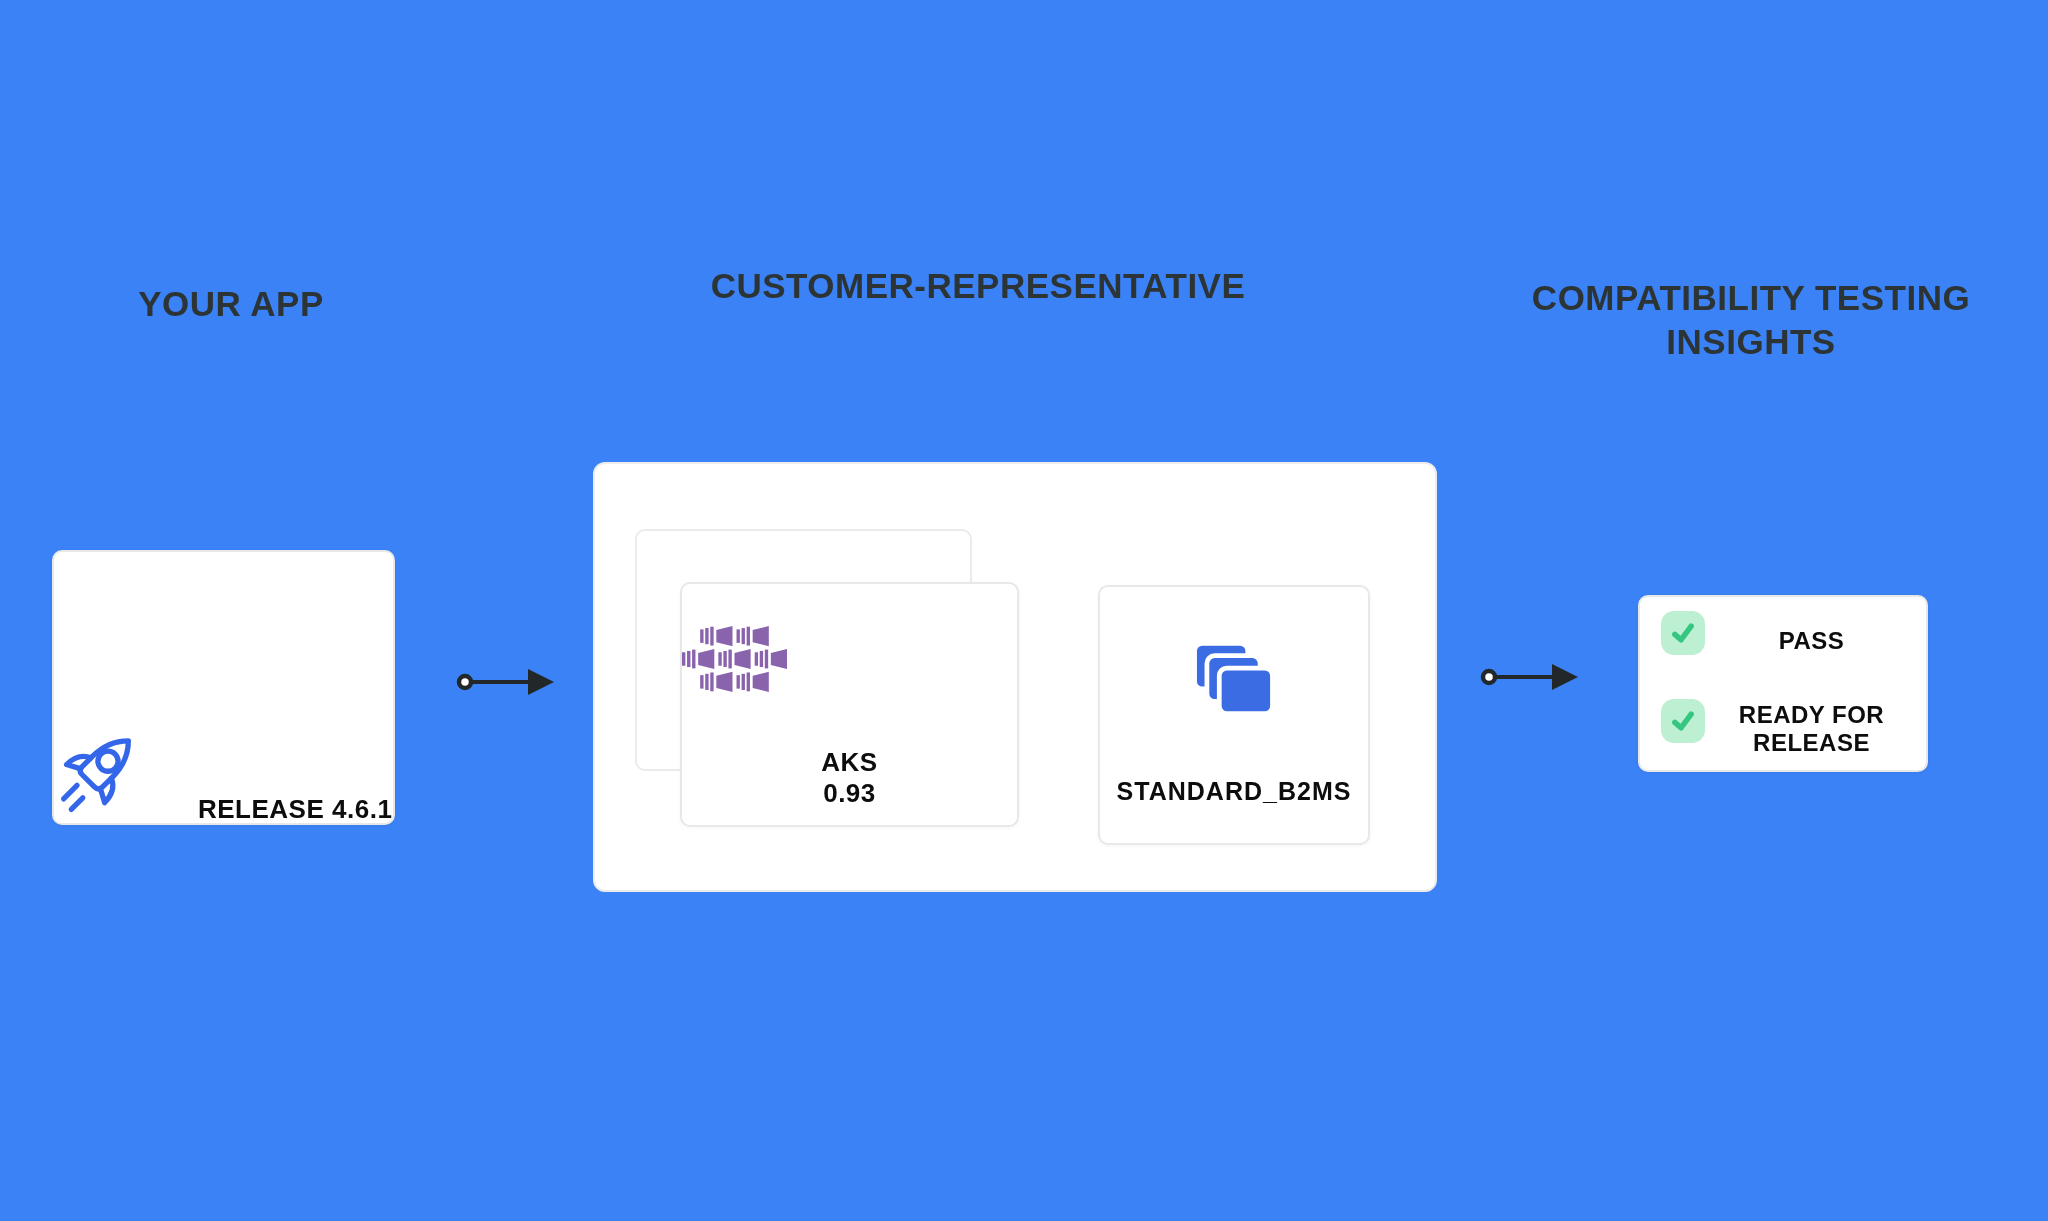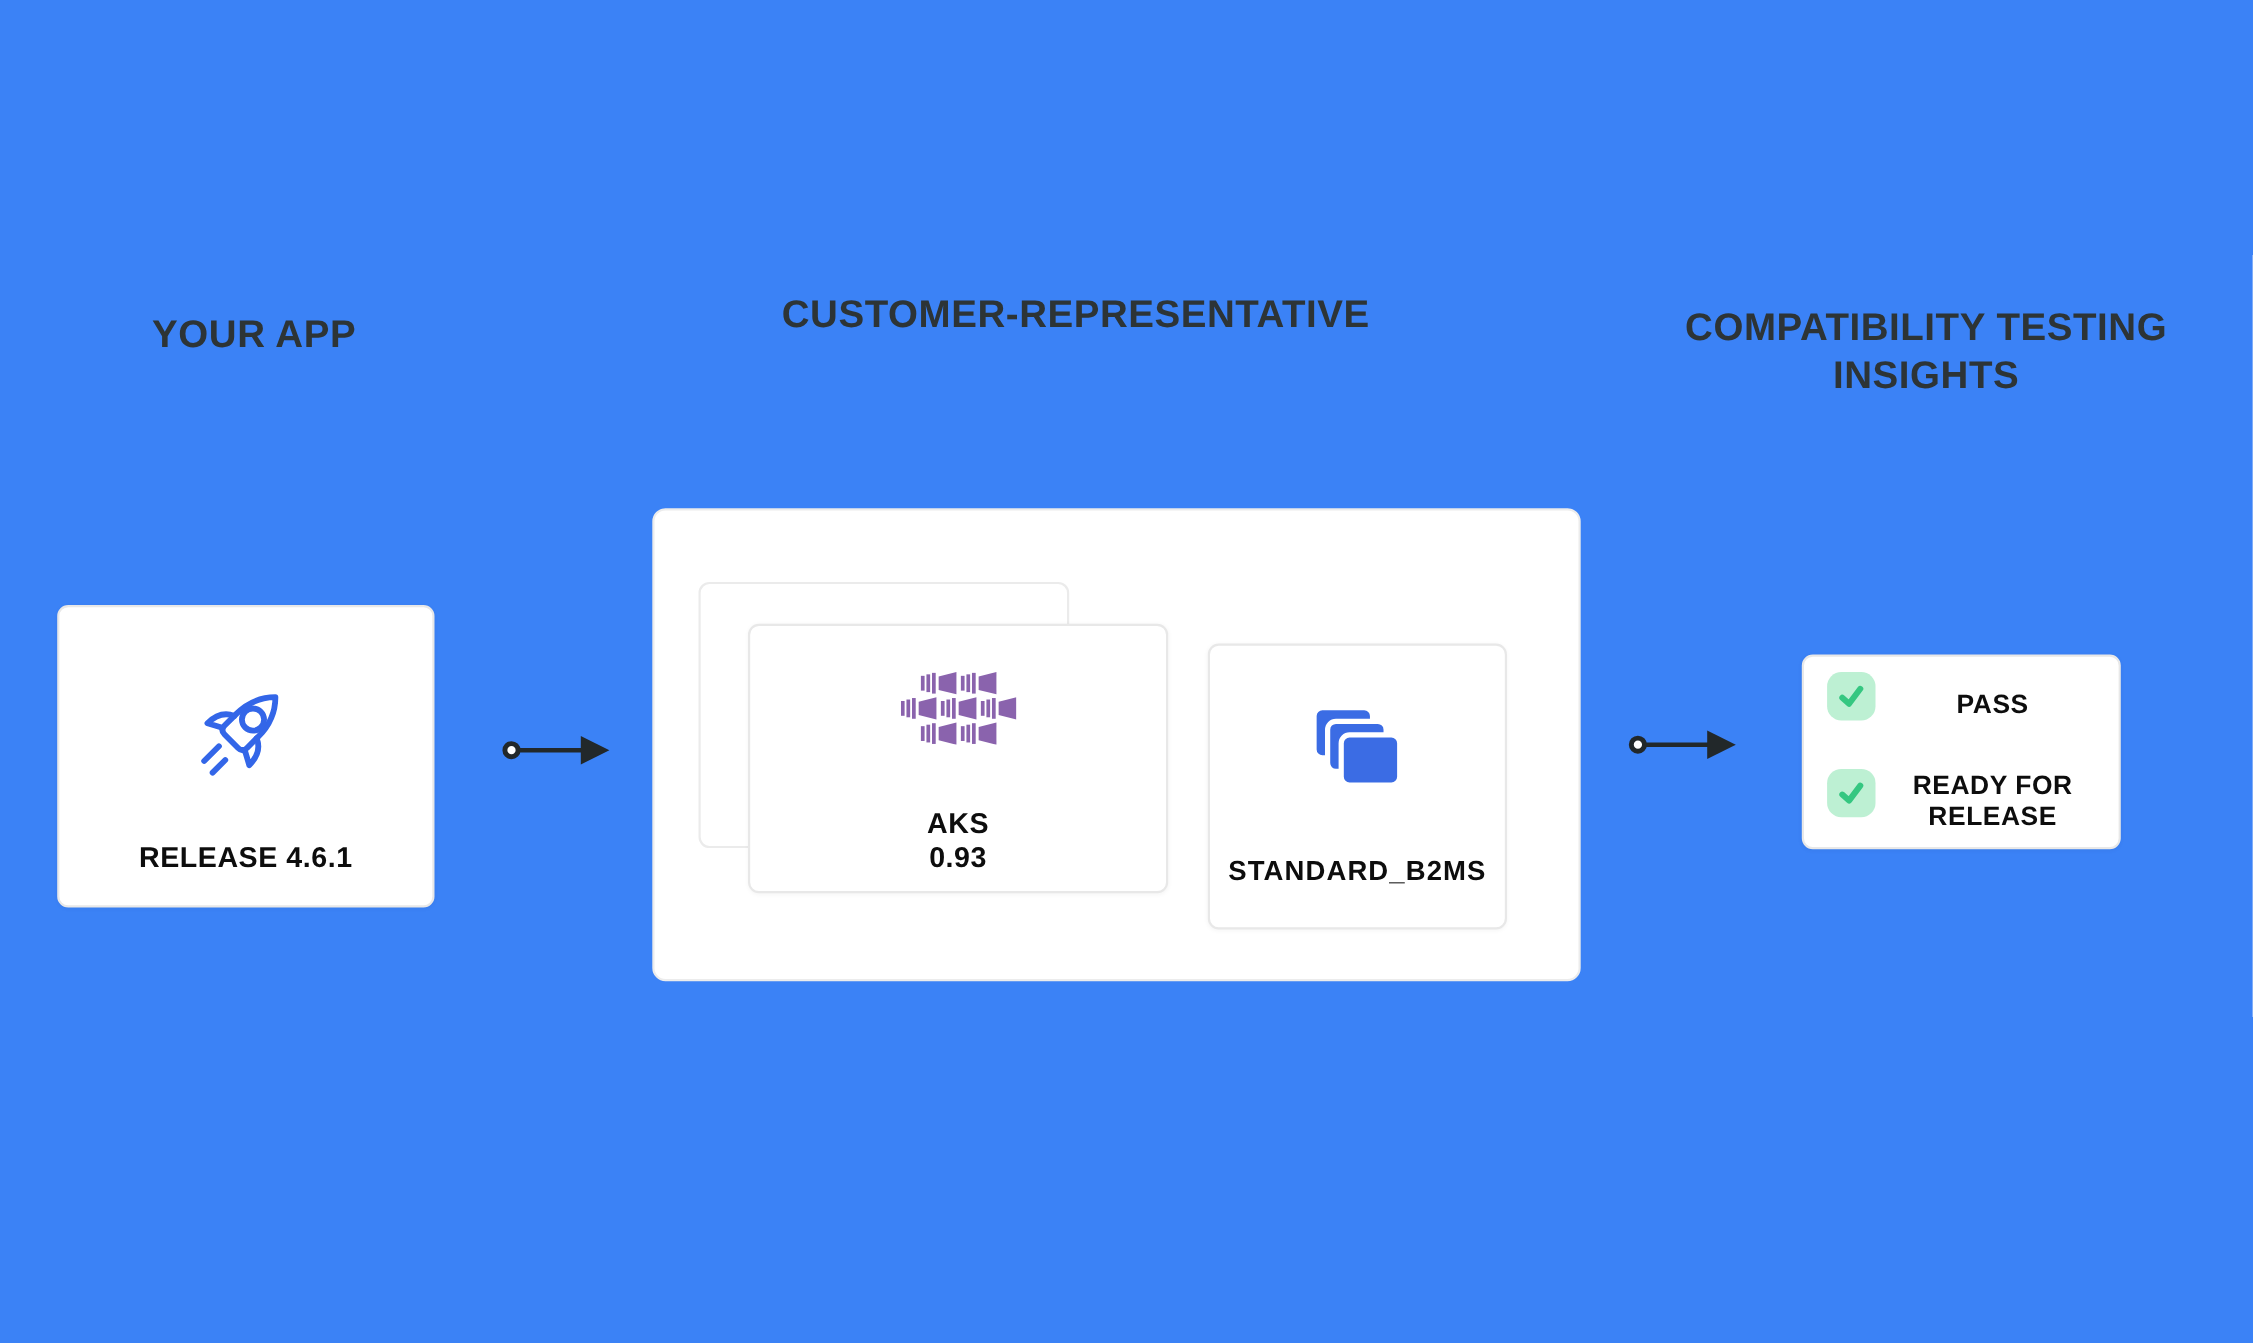--- a/index.html
+++ b/index.html
@@ -27,21 +27,21 @@
   .card {
     position: absolute;
     background: #ffffff;
     border: 2px solid var(--card-border, #e8e8e8);
     border-radius: 10px;
     box-sizing: border-box;
     box-shadow: 0 1px 4px rgba(0,0,0,0.04);
   }
   .release-card {
     left: 52px; top: 550px; width: 343px; height: 275px;
-    display: flex; flex-direction: column; align-items: center;
+    display: flex; flex-direction: row; align-items: flex-end;
     padding-top: 64px; gap: 48px;
   }
   .card-label {
     color: var(--label, #0d0d0d);
     font-weight: bold;
     font-size: 26px;
     line-height: 28px;
     text-align: center;
     letter-spacing: 0.5px;
   }
@@ -55,22 +55,22 @@
   }
   .back-card {
     position: absolute;
     left: 40px; top: 65px; width: 337px; height: 242px;
     background: #ffffff;
     border: 2px solid #ebebeb;
     border-radius: 10px;
     box-sizing: border-box;
   }
   .aks-card {
-    left: 85px; top: 103px; width: 382px; height: 245px;
-    display: flex; flex-direction: column; align-items: center;
+    left: 85px; top: 118px; width: 339px; height: 245px;
+    display: flex; flex-direction: column; 
     padding-top: 42px; gap: 51px;
   }
   .aks-label { font-size: 26px; line-height: 31px; }
   .b2ms-card {
     left: 503px; top: 121px; width: 272px; height: 260px;
     display: flex; flex-direction: column; align-items: center;
     padding-top: 54px; gap: 56px;
   }
   .b2ms-label { font-size: 25px; line-height: 28px; letter-spacing: 1px; }
 

